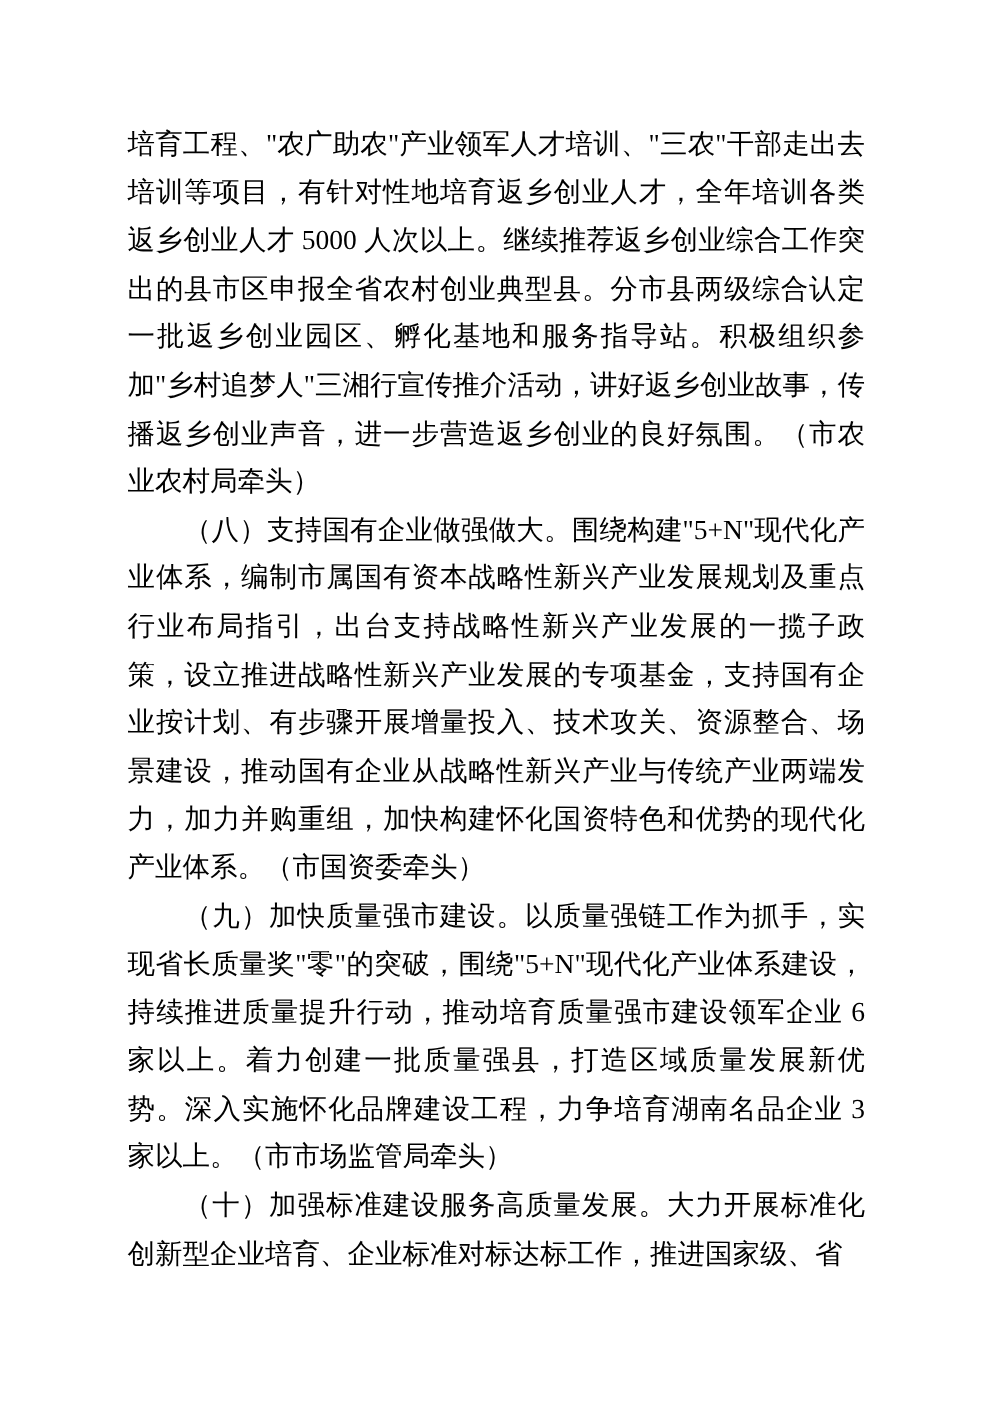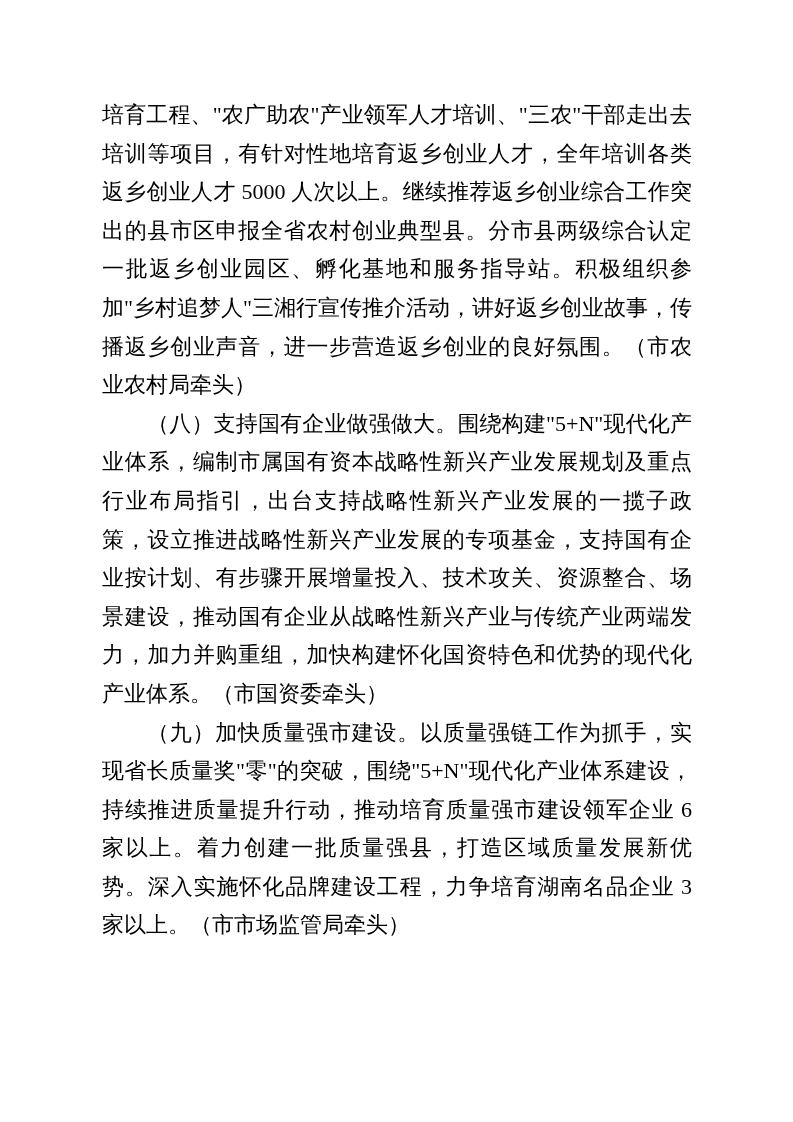--- a/index.html
+++ b/index.html
@@ -36,14 +36,15 @@
   }
 </style>
 </head>
 <body>
 
 <div class="page">
   <div class="doc-body">
     <p class="doc-paragraph">培育工程、"农广助农"产业领军人才培训、"三农"干部走出去培训等项目，有针对性地培育返乡创业人才，全年培训各类返乡创业人才 5000 人次以上。继续推荐返乡创业综合工作突出的县市区申报全省农村创业典型县。分市县两级综合认定一批返乡创业园区、孵化基地和服务指导站。积极组织参加"乡村追梦人"三湘行宣传推介活动，讲好返乡创业故事，传播返乡创业声音，进一步营造返乡创业的良好氛围。（市农业农村局牵头）</p>
     <p class="doc-paragraph indent">（八）支持国有企业做强做大。围绕构建"5+N"现代化产业体系，编制市属国有资本战略性新兴产业发展规划及重点行业布局指引，出台支持战略性新兴产业发展的一揽子政策，设立推进战略性新兴产业发展的专项基金，支持国有企业按计划、有步骤开展增量投入、技术攻关、资源整合、场景建设，推动国有企业从战略性新兴产业与传统产业两端发力，加力并购重组，加快构建怀化国资特色和优势的现代化产业体系。（市国资委牵头）</p>
     <p class="doc-paragraph indent">（九）加快质量强市建设。以质量强链工作为抓手，实现省长质量奖"零"的突破，围绕"5+N"现代化产业体系建设，持续推进质量提升行动，推动培育质量强市建设领军企业 6 家以上。着力创建一批质量强县，打造区域质量发展新优势。深入实施怀化品牌建设工程，力争培育湖南名品企业 3 家以上。（市市场监管局牵头）</p>
+    <p class="doc-paragraph indent">（十）加强标准建设服务高质量发展。大力开展标准化创新型企业培育、企业标准对标达标工作，推进国家级、省</p>
   </div>
 </div>
 
 </body></html>

